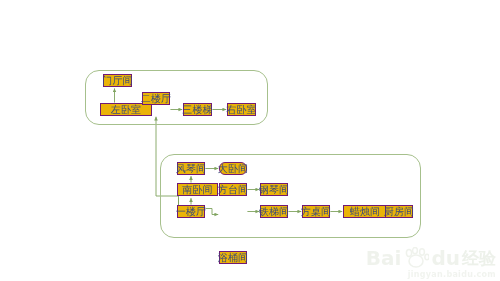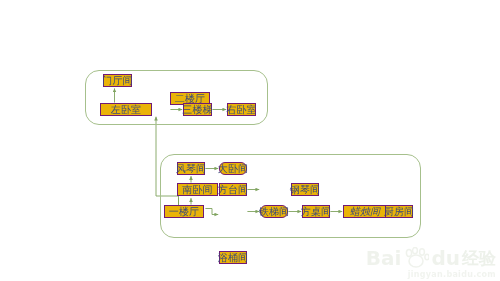--- a/index.html
+++ b/index.html
@@ -112,21 +112,21 @@
 
   <div class="group" id="group-upper"></div>
   <div class="group" id="group-lower"></div>
 
   <div class="node" style="left:103px;top:74px;width:29px;">
     <span>门厅间</span>
   </div>
   <div class="node" style="left:100px;top:103px;width:52px;">
     <span>左卧室</span>
   </div>
-  <div class="node" style="left:142px;top:92px;width:40px;margin-left:28px;">
+  <div class="node" style="left:142px;top:92px;width:28px;">
     <span>二楼厅</span>
   </div>
   <div class="node" style="left:183px;top:103px;width:29px;">
     <span>三楼梯</span>
   </div>
   <div class="node" style="left:227px;top:103px;width:29px;">
     <span>右卧室</span>
   </div>
 
   <div class="node" style="left:177px;top:162px;width:28px;">
@@ -134,36 +134,36 @@
   </div>
   <div class="node" style="left:219px;top:162px;width:28px;border-radius:6px;">
     <span>大卧间</span>
   </div>
   <div class="node" style="left:177px;top:183px;width:41px;">
     <span>南卧间</span>
   </div>
   <div class="node" style="left:219px;top:183px;width:28px;">
     <span>方台间</span>
   </div>
-  <div class="node" style="left:260px;top:183px;width:28px;margin-left:31px;">
+  <div class="node" style="left:260px;top:183px;width:28px;">
     <span>钢琴间</span>
   </div>
-  <div class="node" style="left:164px;top:205px;width:40px;">
+  <div class="node" style="left:177px;top:205px;width:28px;">
     <span>一楼厅</span>
   </div>
   <div class="node" style="left:219px;top:205px;width:28px;margin-top:46px;">
     <span>浴桶间</span>
   </div>
-  <div class="node" style="left:260px;top:205px;width:28px;border-radius:6px;">
+  <div class="node" style="left:260px;top:205px;width:28px;">
     <span>铁梯间</span>
   </div>
   <div class="node" style="left:302px;top:205px;width:28px;">
     <span>方桌间</span>
   </div>
-  <div class="node" style="left:343px;top:205px;width:44px;font-style:italic;">
+  <div class="node" style="left:343px;top:205px;width:44px;">
     <span>蜡烛间</span>
   </div>
   <div class="node" style="left:385px;top:205px;width:28px;">
     <span>厨房间</span>
   </div>
 
   <div id="watermark">
     <div id="wm-row">
       <span class="wm-big">Bai</span>
       <svg class="wm-paw" viewBox="0 0 26 22">

